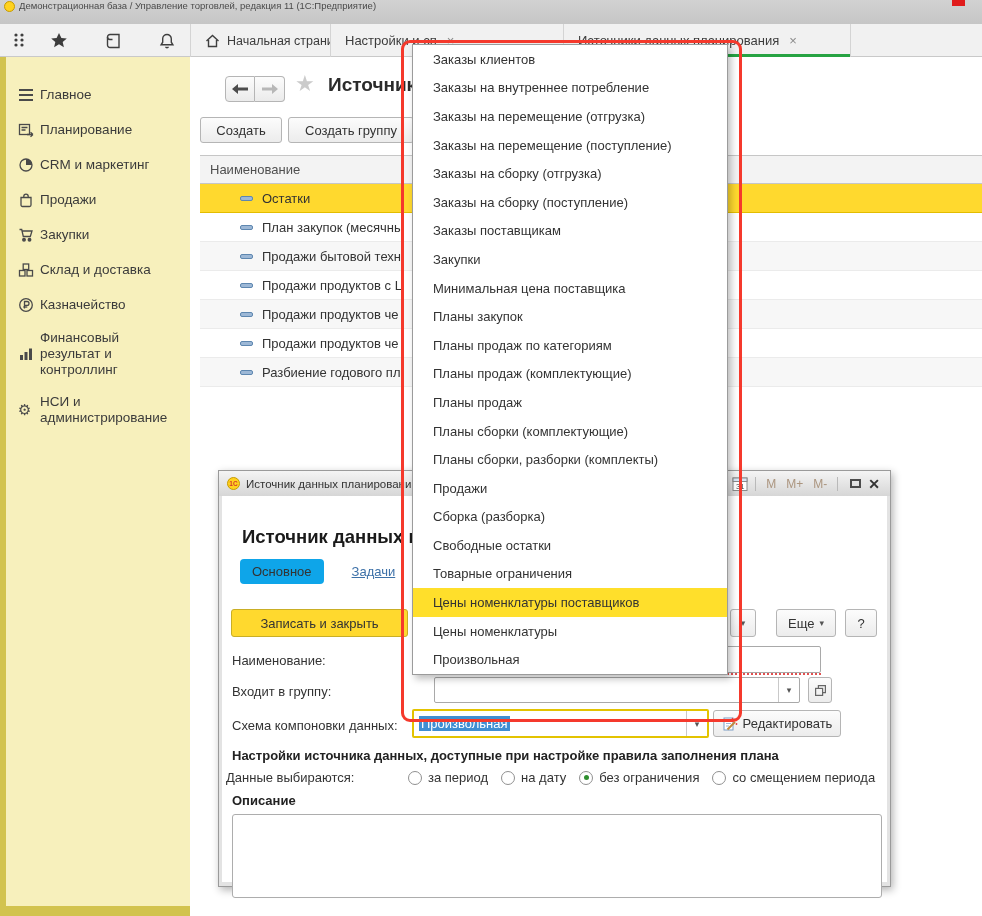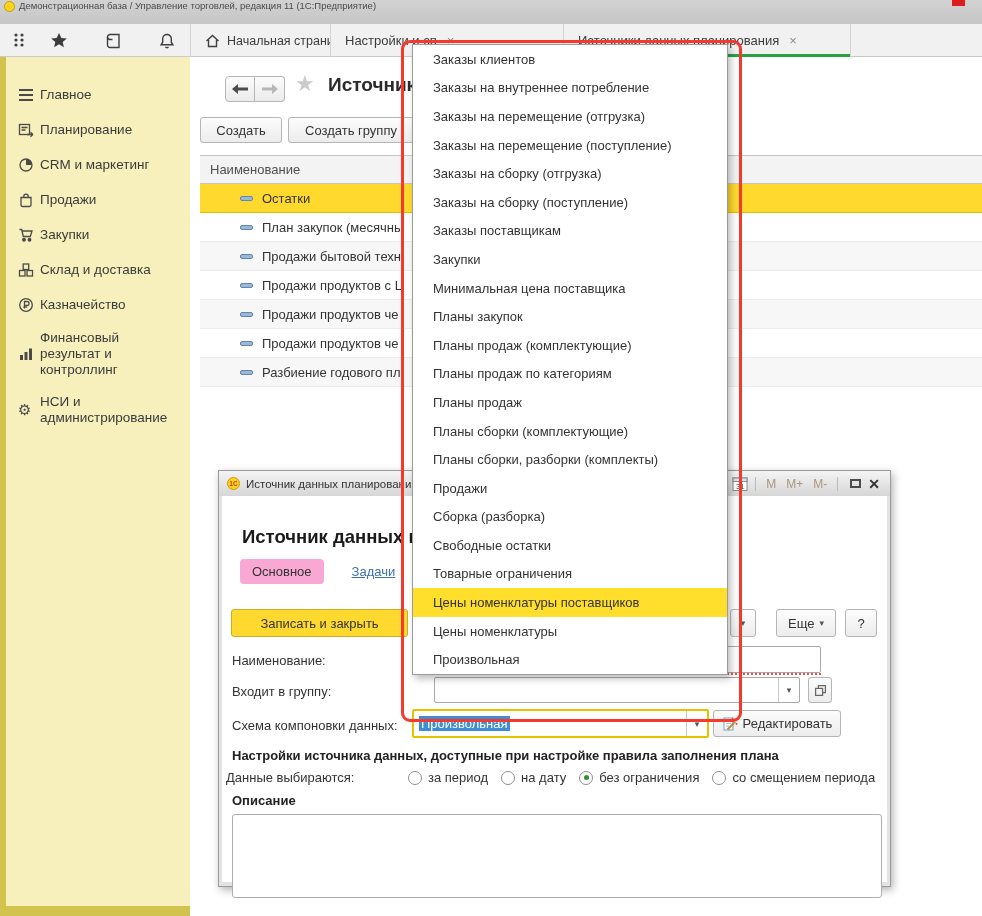--- a/index.html
+++ b/index.html
@@ -70,21 +70,21 @@
     color:#d33a2a; font-size:6.5px; font-weight:bold; display:flex; align-items:center; justify-content:center; }
   .dlg-title { font-size:11.5px; color:#333; margin-left:6px; white-space:nowrap; overflow:hidden; flex:1; }
   .dlg-tbicons { display:flex; align-items:center; }
   .mem-btn { font-size:12px; color:#ab957f; margin:0 5px; cursor:pointer; }
   .tb-sep { width:1px; height:14px; background:#b9b9b9; margin:0 5px; }
   .max-ico { width:11px; height:9px; border:2px solid #4c4c4c; margin:0 7px; cursor:pointer; }
   .close-ico { font-size:14px; color:#333; font-weight:bold; cursor:pointer; margin-right:2px; }
   .dlg-body { position:relative; background:#fff; height:386px; }
   .dlg-heading { position:absolute; left:20px; top:30px; font-size:18.5px; font-weight:bold; color:#1a1a1a; white-space:nowrap; }
   .dlg-nav { position:absolute; left:18px; top:63px; display:flex; align-items:center; }
-  .chip { background:#f9a8d4; border-radius:4px; padding:5px 12px; color:#333; }
+  .chip { background:#0ea5e9; border-radius:4px; padding:5px 12px; color:#333; }
   .dlink { color:#3d71a8; text-decoration:underline; margin-left:28px; cursor:pointer;text-align:center; }
   .ybtn { position:absolute; left:9px; top:113px; width:177px; height:28px; background:#ffd92e;
     border:1px solid #c9ae25; border-radius:3px; font-size:13px; display:flex; align-items:center; justify-content:center; cursor:pointer; }
   .sliver-btn { position:absolute; left:508px; top:113px; width:26px; height:28px; }
   .more-btn { position:absolute; left:554px; top:113px; width:60px; height:28px; }
   .help-btn { position:absolute; left:623px; top:113px; width:32px; height:28px; }
   .fld-label { position:absolute; left:10px; color:#333; white-space:nowrap; }
   .txt { position:absolute; border:1px solid #a9a9a9; border-radius:2px; background:#fff;
     font-family:"Liberation Sans", sans-serif; font-size:13px; padding:0 5px; outline:none; }
   .req-line { position:absolute; border-bottom:2px dotted #e05050; }
@@ -437,22 +437,22 @@
     <div class="pitem">Заказы клиентов</div>
     <div class="pitem">Заказы на внутреннее потребление</div>
     <div class="pitem">Заказы на перемещение (отгрузка)</div>
     <div class="pitem">Заказы на перемещение (поступление)</div>
     <div class="pitem">Заказы на сборку (отгрузка)</div>
     <div class="pitem">Заказы на сборку (поступление)</div>
     <div class="pitem">Заказы поставщикам</div>
     <div class="pitem">Закупки</div>
     <div class="pitem">Минимальная цена поставщика</div>
     <div class="pitem">Планы закупок</div>
+    <div class="pitem">Планы продаж по категориям</div>
     <div class="pitem">Планы продаж (комплектующие)</div>
-    <div class="pitem">Планы продаж по категориям</div>
     <div class="pitem">Планы продаж</div>
     <div class="pitem">Планы сборки (комплектующие)</div>
     <div class="pitem">Планы сборки, разборки (комплекты)</div>
     <div class="pitem">Продажи</div>
     <div class="pitem">Сборка (разборка)</div>
     <div class="pitem">Свободные остатки</div>
     <div class="pitem">Товарные ограничения</div>
     <div class="pitem hl">Цены номенклатуры поставщиков</div>
     <div class="pitem">Цены номенклатуры</div>
     <div class="pitem">Произвольная</div>

